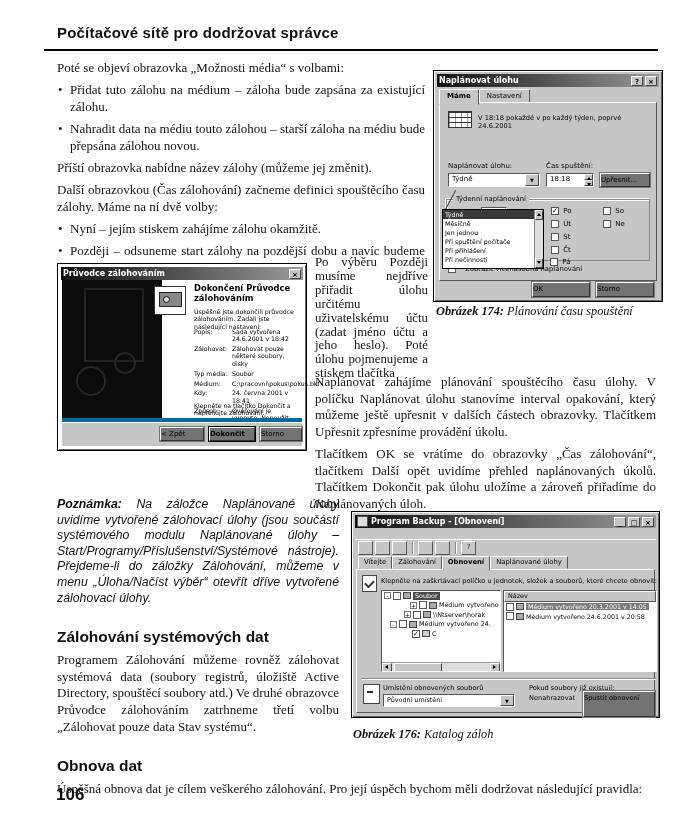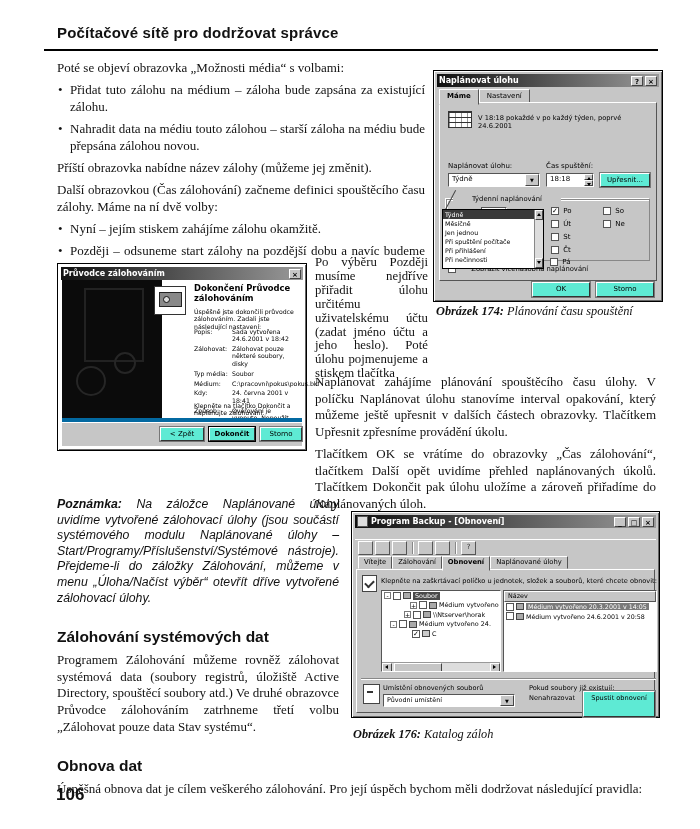--- a/index.html
+++ b/index.html
@@ -42,43 +42,43 @@
        box-shadow:inset 1px 1px 0 #fff,inset -1px -1px 0 #666;
        font-family:"DejaVu Sans",sans-serif;font-size:7px;color:#000}
   .tbar{position:absolute;left:3px;right:3px;top:3px;height:13px;
         background:linear-gradient(90deg,#101010,#9a9a9a);color:#fff;
         display:flex;align-items:center;padding:0 2px;font-weight:700;font-size:8px;white-space:nowrap}
   .tbar .grow{flex:1}
   .tbtn{width:12px;height:10px;margin-left:2px;background:#c6c6c6;color:#000;font-size:7px;font-weight:700;
         line-height:10px;text-align:center;border:1px solid;border-color:#fff #444 #444 #fff;box-sizing:border-box}
   .raised{border:1px solid;border-color:#fff #555 #555 #fff}
   .sunken{border:1px solid;border-color:#555 #fff #fff #555;background:#fff}
-  .btn{background:#5eead4;border:1px solid;border-color:#fff #333 #333 #fff;box-shadow:0 0 0 1px #777;
-       text-align:center;font-size:7px;font-family:"DejaVu Sans",sans-serif;box-sizing:border-box}
+  .btn{background:#737373;border:1px solid;border-color:#fff #333 #333 #fff;box-shadow:0 0 0 1px #777;
+       text-align:left;font-size:7px;font-family:"DejaVu Sans",sans-serif;box-sizing:border-box}
   .btn.def{box-shadow:0 0 0 1px #000}
   .tab{display:inline-block;height:12px;line-height:12px;padding:0 7px;background:#c6c6c6;
        border:1px solid;border-color:#fff #555 #c6c6c6 #fff;font-size:7px;position:relative}
   .tab.active{height:14px;z-index:3;font-weight:700}
   .cb{display:inline-block;width:8px;height:8px;background:#fff;border:1px solid #555;box-sizing:border-box;
       vertical-align:middle;text-align:center}
   .cb i{font-style:normal;font-size:7px;line-height:6px;font-weight:700;display:block}
   .cb:not(.checked) i{visibility:hidden}
   .combo{display:flex;height:14px;background:#fff;border:1px solid;border-color:#555 #fff #fff #555;box-sizing:border-box}
   .combo .cv{flex:1;padding:1px 3px;white-space:nowrap;overflow:hidden}
   .combo .cd{width:12px;background:#c6c6c6;border:1px solid;border-color:#fff #444 #444 #fff;
              text-align:center;font-size:5px;line-height:11px}
   .spinners{display:inline-flex;flex-direction:column;width:9px}
   .spinners b{flex:1;background:#c6c6c6;border:1px solid;border-color:#fff #444 #444 #fff;position:relative}
   .spinners b::after{content:"";position:absolute;left:2px;top:2px;border-left:2px solid transparent;
                      border-right:2px solid transparent}
   .spinners b.up::after{border-bottom:3px solid #000}
   .spinners b.dn::after{border-top:3px solid #000}
   .lbl{position:absolute;font-size:7px;white-space:nowrap}
   .group{position:absolute;border:1px solid #888;box-shadow:1px 1px 0 #fff inset, -1px -1px 0 #fff}
-  .group .legend{position:absolute;top:-5px;left:6px;background:#c6c6c6;padding:0 19px;font-size:6.8px}
+  .group .legend{position:absolute;top:-5px;left:6px;background:#c6c6c6;padding:0 3px;font-size:6.8px}
   .ddlist{position:absolute;background:#fff;border:1px solid #000;display:flex;z-index:6}
   .dditems{flex:1}
   .dditem{height:9px;line-height:9px;padding:0 2px;font-size:6.3px;white-space:nowrap;overflow:hidden}
   .dditem.sel{background:#3a3a3a;color:#fff}
   .ddsb{width:8px;background:#ddd;border-left:1px solid #888;display:flex;flex-direction:column;justify-content:space-between}
   .ddsb s{display:block;height:8px;background:#c6c6c6;border:1px solid;border-color:#fff #444 #444 #fff;position:relative}
   .ddsb s::after{content:"";position:absolute;left:1px;top:2px;border-left:2px solid transparent;border-right:2px solid transparent}
   .ddsb s.up::after{border-bottom:3px solid #000}
   .ddsb s.dn::after{border-top:3px solid #000}
 
@@ -253,21 +253,21 @@
           <div class="dditem">Při nečinnosti</div>
         </div>
         <div class="ddsb">
             <s class="up"></s>
             <s class="dn"></s>
           </div>
       </div>
 
       <div style="position:absolute;left:8px;top:162px">
         <span class="cb"><i>✓</i></span>
-        <span class="lbl" style="position:static;margin-left:13px;font-size:6.8px">Zobrazit vícenásobná naplánování</span>
+        <span class="lbl" style="position:static;margin-left:7px;font-size:6.8px">Zobrazit vícenásobná naplánování</span>
       </div>
     </div>
     <div class="btn" style="position:absolute;left:98px;top:211px;width:58px;height:15px;line-height:13px">OK</div>
     <div class="btn" style="position:absolute;left:162px;top:211px;width:58px;height:15px;line-height:13px">Storno</div>
   </div>
   <div class="caption cap174">
     <b>Obrázek 174:</b><span> Plánování času spouštění</span>
   </div>
 
   <div class="narrowcol">Po výběru Později musíme nejdříve přiřadit úlohu určitému uživatelskému účtu (zadat jméno účtu a jeho heslo). Poté úlohu pojmenujeme a stiskem tlačítka</div>

